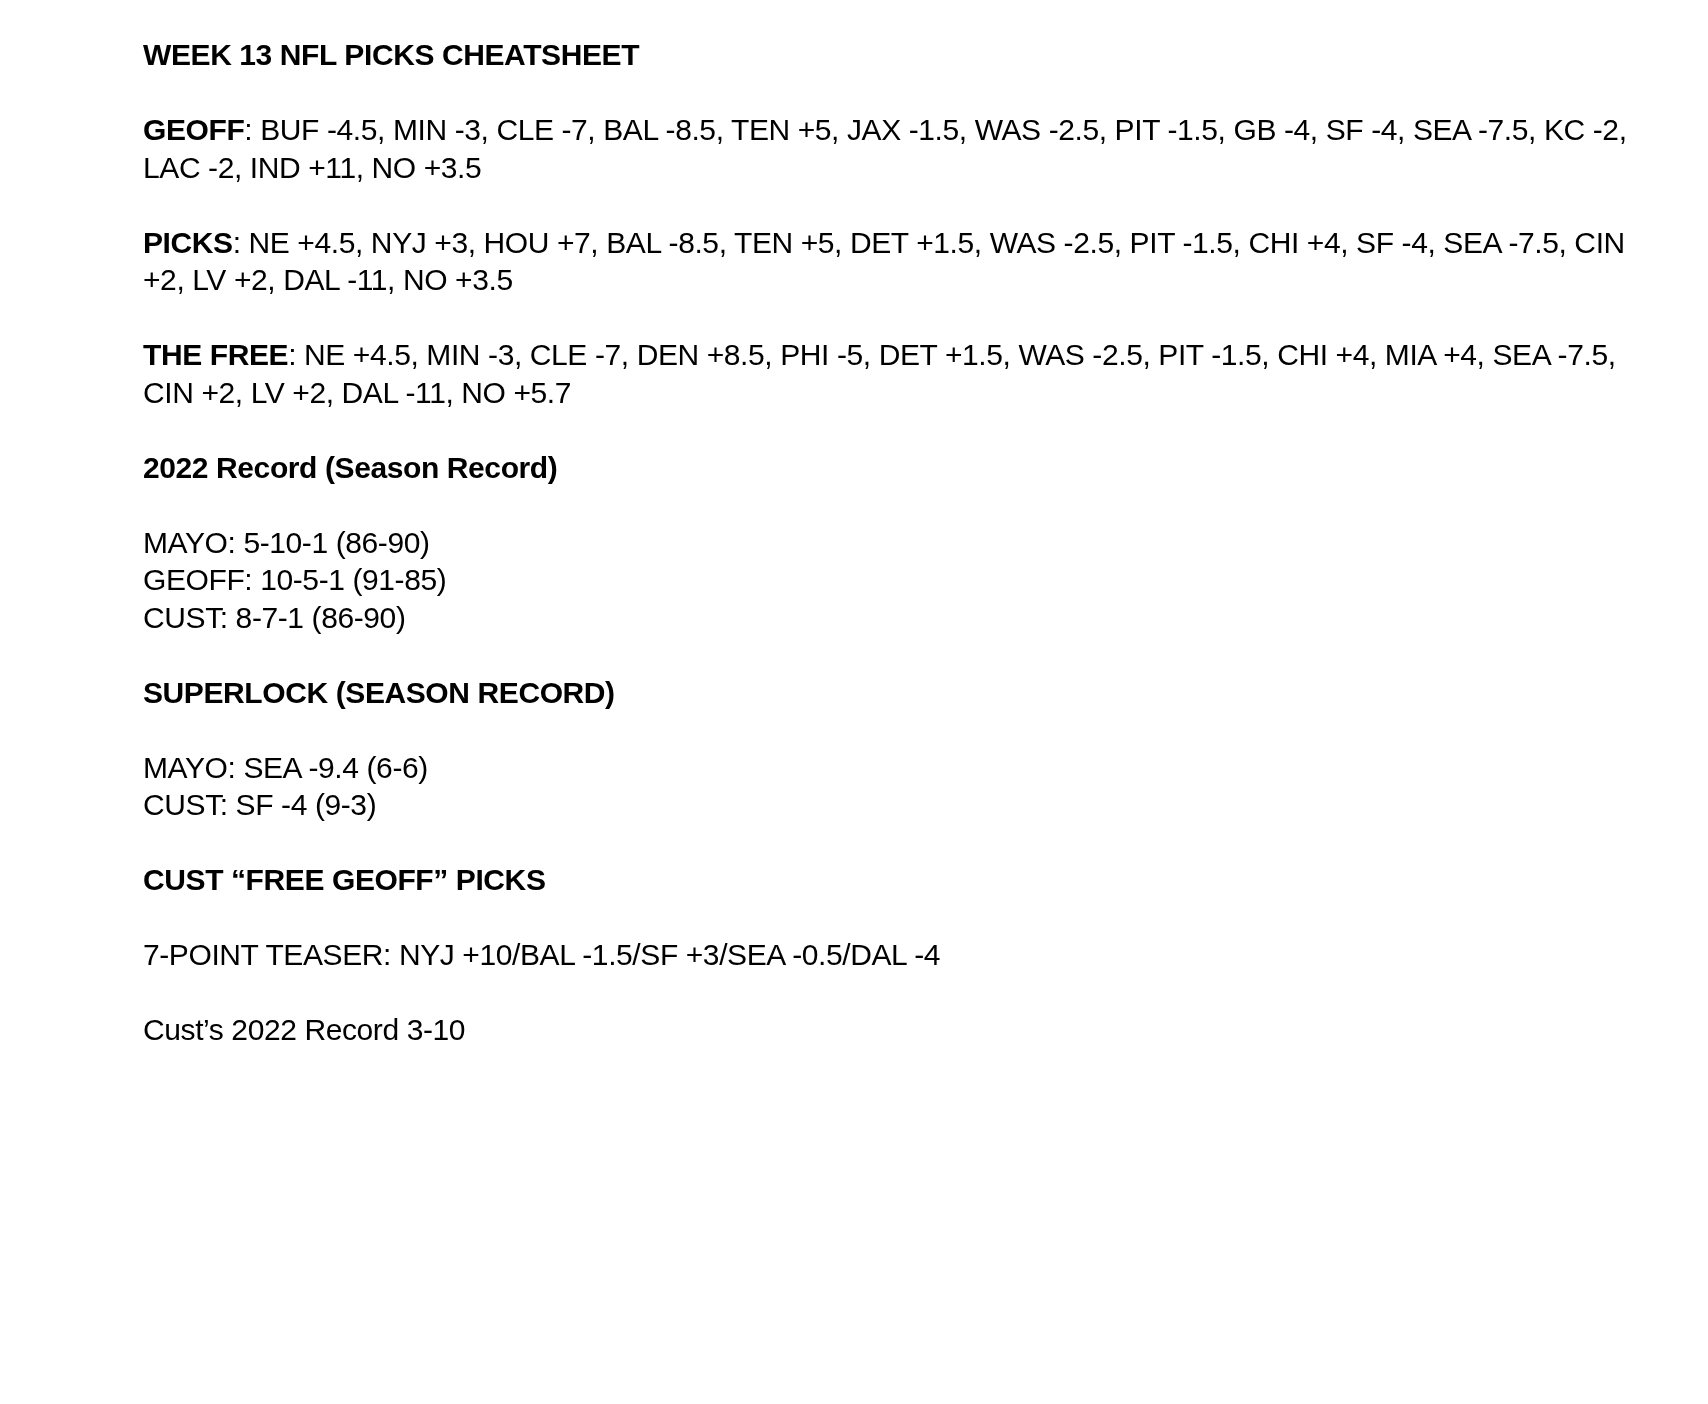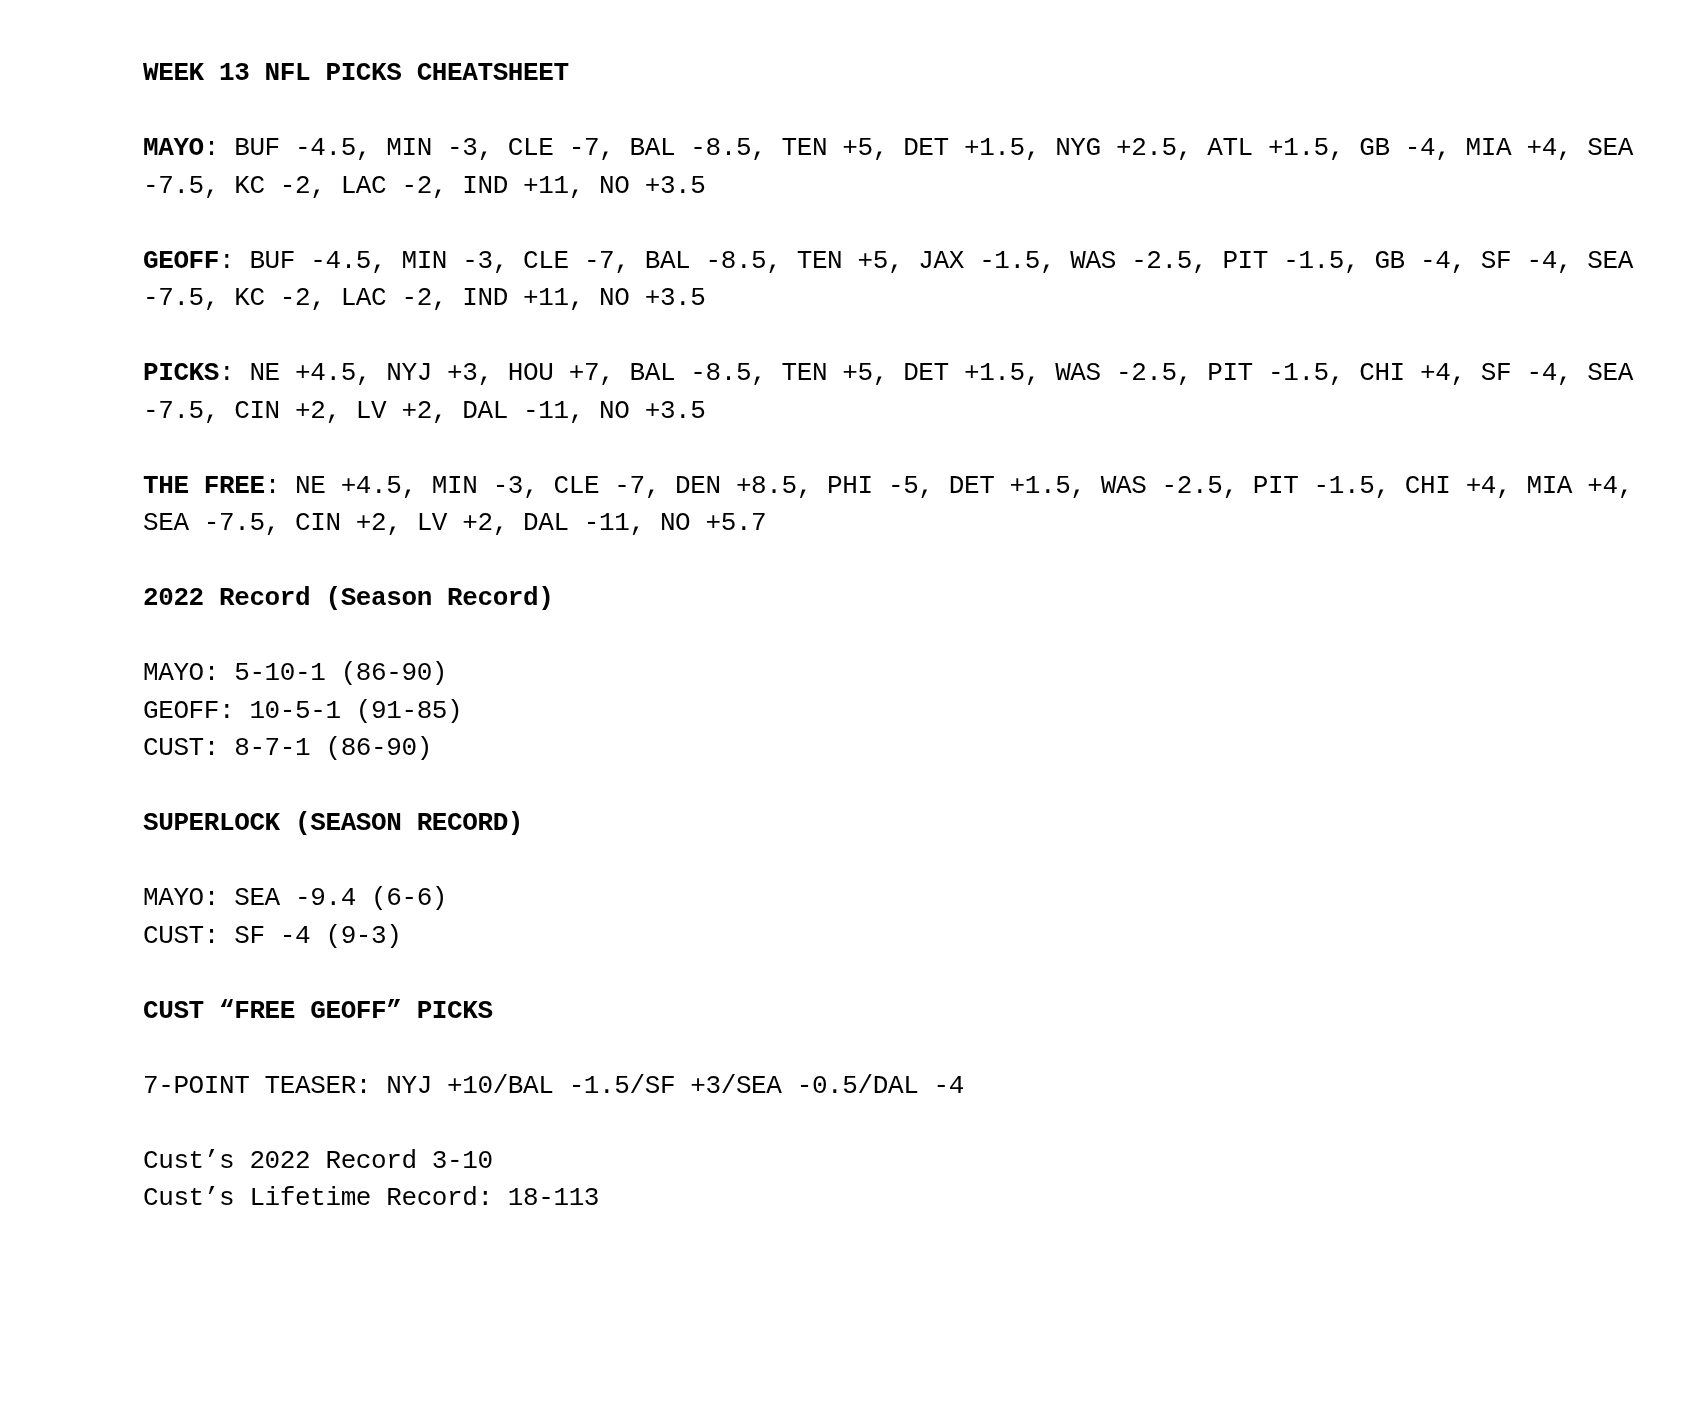--- a/index.html
+++ b/index.html
@@ -11,45 +11,43 @@
       width: 1708px;
       height: 1404px;
       position: relative;
       overflow: hidden;
       font-family: "Liberation Sans", sans-serif;
       color: #000000;
     }
     .doc {
       position: absolute;
       left: 143px;
-      top: 55px;
+      top: 36px;
       width: 1490px;
-      font-size: 26px;
+      font-size: 30px;
       line-height: 37.5px;
       letter-spacing: -0.4px;
-      font-family: Liberation Mono, monospace;
     }
     .para {
       margin: 0 0 37.5px 0;
     }
     .bold {
       font-weight: bold;
     }
     .line {
       display: block;
     }
   </style>
 </head>
 <body>
 
 <div class="doc">
 
   <div class="para bold">WEEK 13 NFL PICKS CHEATSHEET</div>
 
-  <div class="para"><span class="bold">MAYO</span><span>: BUF -4.5, MIN -3, CLE -7, BAL -8.5, TEN +5, DET +1.5, NYG +2.5, ATL +1.5, GB -4, MIA +4, SEA -7.5, KC -2, LAC -2, IND +11, NO +3.5</span></div>
 
   <div class="para"><span class="bold">GEOFF</span><span>: BUF -4.5, MIN -3, CLE -7, BAL -8.5, TEN +5, JAX -1.5, WAS -2.5, PIT -1.5, GB -4, SF -4, SEA -7.5, KC -2, LAC -2, IND +11, NO +3.5</span></div>
 
   <div class="para"><span class="bold">PICKS</span><span>: NE +4.5, NYJ +3, HOU +7, BAL -8.5, TEN +5, DET +1.5, WAS -2.5, PIT -1.5, CHI +4, SF -4, SEA -7.5, CIN +2, LV +2, DAL -11, NO +3.5</span></div>
 
   <div class="para"><span class="bold">THE FREE</span><span>: NE +4.5, MIN -3, CLE -7, DEN +8.5, PHI -5, DET +1.5, WAS -2.5, PIT -1.5, CHI +4, MIA +4, SEA -7.5, CIN +2, LV +2, DAL -11, NO +5.7</span></div>
 
   <div class="para bold">2022 Record (Season Record)</div>
 
   <div class="para">
@@ -64,16 +62,15 @@
     <span class="line">MAYO: SEA -9.4 (6-6)</span>
     <span class="line">CUST: SF -4 (9-3)</span>
   </div>
 
   <div class="para bold">CUST “FREE GEOFF” PICKS</div>
 
   <div class="para">7-POINT TEASER: NYJ +10/BAL -1.5/SF +3/SEA -0.5/DAL -4</div>
 
   <div class="para">
     <span class="line">Cust’s 2022 Record 3-10</span>
-    <span class="line">Cust’s Lifetime Record: 18-113</span>
   </div>
 
 </div>
 
 </body></html>

